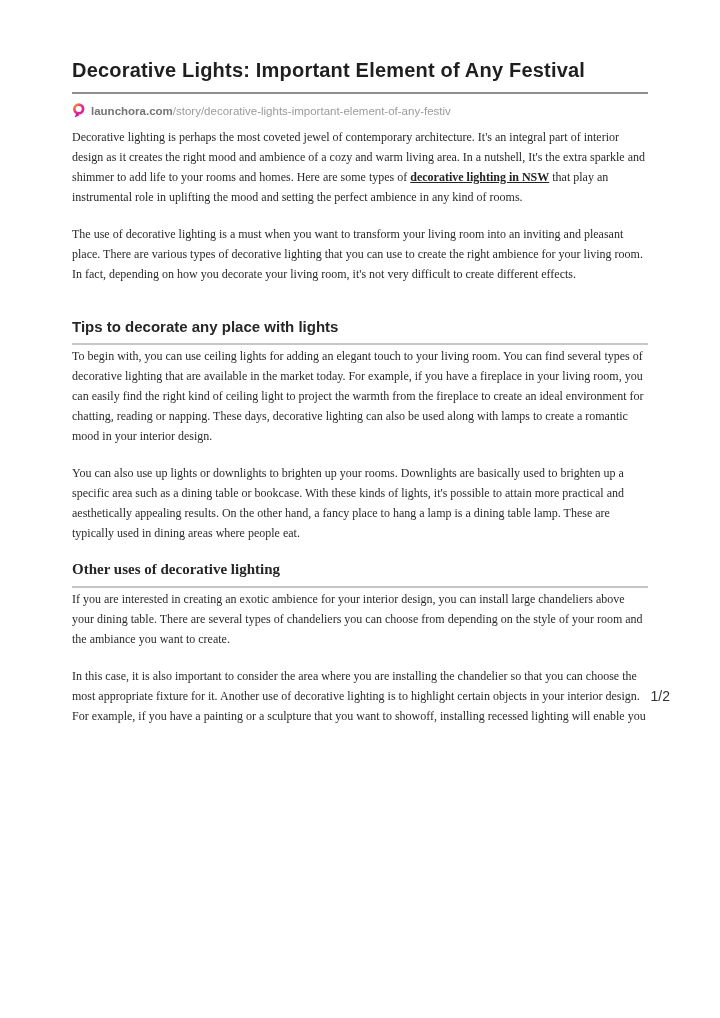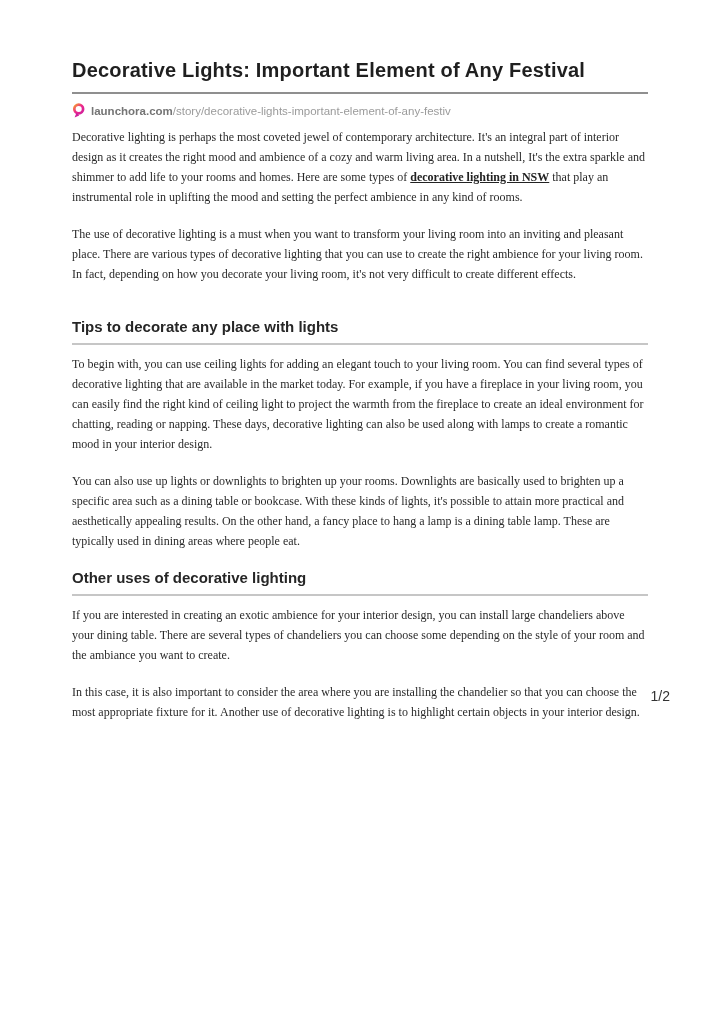--- a/index.html
+++ b/index.html
@@ -52,26 +52,26 @@
     color: #222222;
     text-decoration: underline;
     cursor: pointer;
   }
   .section-heading {
     font-family: "Liberation Sans", sans-serif;
     font-size: 15px;
     line-height: 19px;
     font-weight: 700;
     color: #262626;
-    margin: 0 0 9px 0;
+    margin: 0 0 1px 0;
     padding-bottom: 7px;
     border-bottom: 2px solid #c6c6c6;
   }
   .section-heading.extra-top { margin-top: 33px; }
-  .section-heading.small-top { margin-top: 0px; }
+  .section-heading.small-top { margin-top: 0px; font-family: Liberation Serif, serif; }
   .intro-block { margin-top: 23px; }
   .page-footer {
     position: absolute;
     right: 50px;
     bottom: 20px;
     font-family: "Liberation Sans", sans-serif;
     font-size: 14px;
     color: #333333;
   }
 </style>
@@ -110,21 +110,21 @@
     <p>The use of decorative lighting is a must when you want to transform your living room into an inviting and pleasant place. There are various types of decorative lighting that you can use to create the right ambience for your living room. In fact, depending on how you decorate your living room, it's not very difficult to create different effects.</p>
 
     <h2 class="section-heading extra-top">Tips to decorate any place with lights</h2>
 
     <p>To begin with, you can use ceiling lights for adding an elegant touch to your living room. You can find several types of decorative lighting that are available in the market today. For example, if you have a fireplace in your living room, you can easily find the right kind of ceiling light to project the warmth from the fireplace to create an ideal environment for chatting, reading or napping. These days, decorative lighting can also be used along with lamps to create a romantic mood in your interior design.</p>
 
     <p>You can also use up lights or downlights to brighten up your rooms. Downlights are basically used to brighten up a specific area such as a dining table or bookcase. With these kinds of lights, it's possible to attain more practical and aesthetically appealing results. On the other hand, a fancy place to hang a lamp is a dining table lamp. These are typically used in dining areas where people eat.</p>
 
     <h2 class="section-heading small-top">Other uses of decorative lighting</h2>
 
-    <p>If you are interested in creating an exotic ambience for your interior design, you can install large chandeliers above your dining table. There are several types of chandeliers you can choose some depending on the style of your room and the ambiance you want to create.</p>
+    <p>If you are interested in creating an exotic ambience for your interior design, you can install large chandeliers above your dining table. There are several types of chandeliers you can choose from depending on the style of your room and the ambiance you want to create.</p>
 
     <p>In this case, it is also important to consider the area where you are installing the chandelier so that you can choose the most appropriate fixture for it. Another use of decorative lighting is to highlight certain objects in your interior design. For example, if you have a painting or a sculpture that you want to showoff, installing recessed lighting will enable you to do that.</p>
 
   </div>
 
   <div class="page-footer">1/2</div>
 
 </div>
 
 </body></html>

